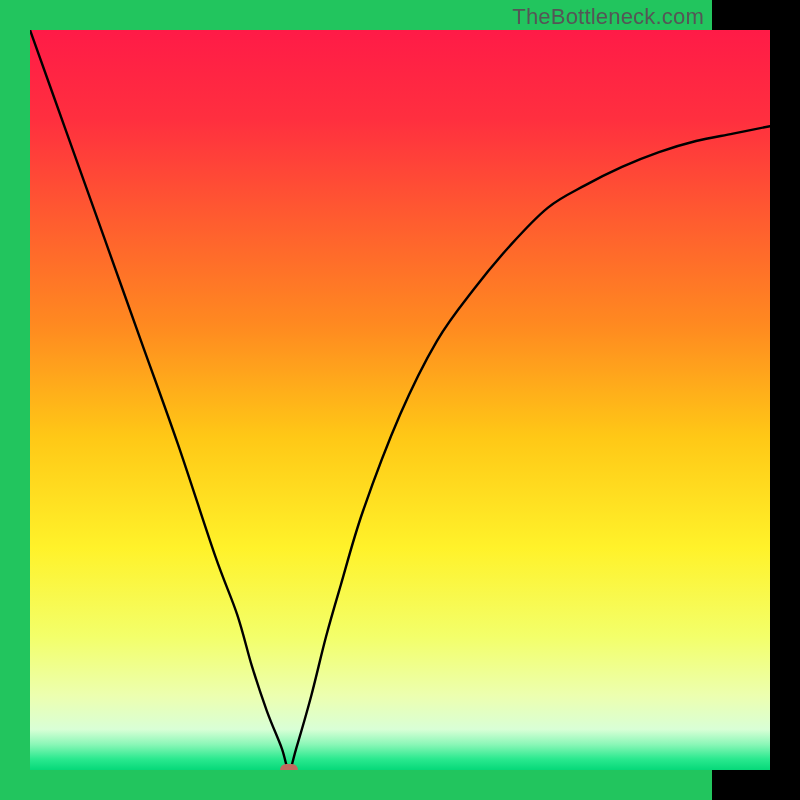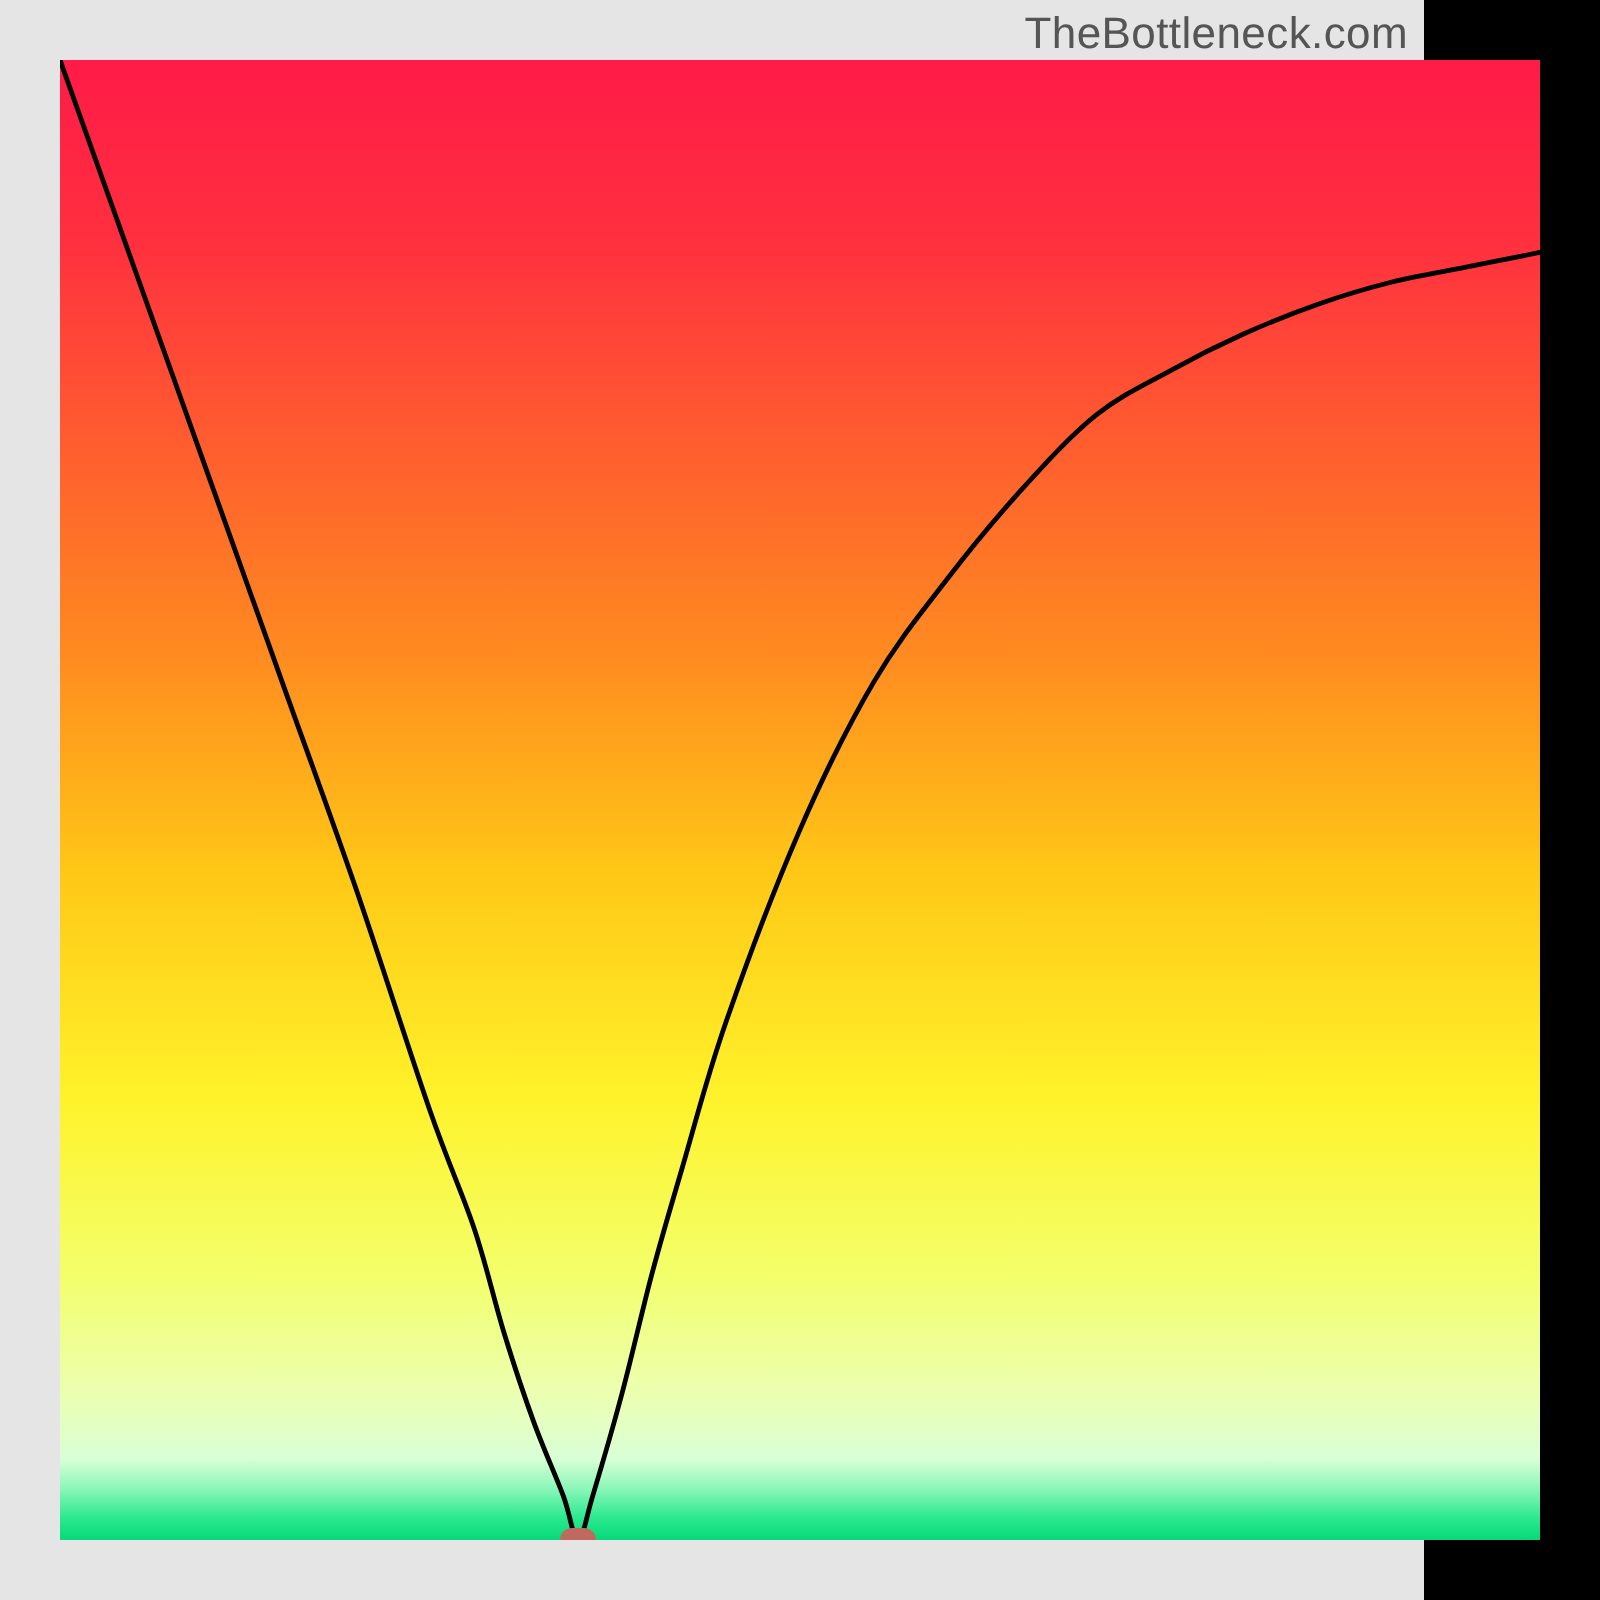--- a/index.html
+++ b/index.html
@@ -8,21 +8,21 @@
     width: 800px;
     height: 800px;
     overflow: hidden;
     background: #000;
     font-family: Arial, Helvetica, sans-serif;
   }
   .frame {
     position: relative;
     width: 712px;
     height: 800px;
-    background: #e5e5e5;
+    background: #22c55e;
   }
   .plot-area {
     position: absolute;
     left: 30px;
     top: 30px;
     width: 740px;
     height: 740px;
     overflow: hidden;
   }
   .plot-area svg {

